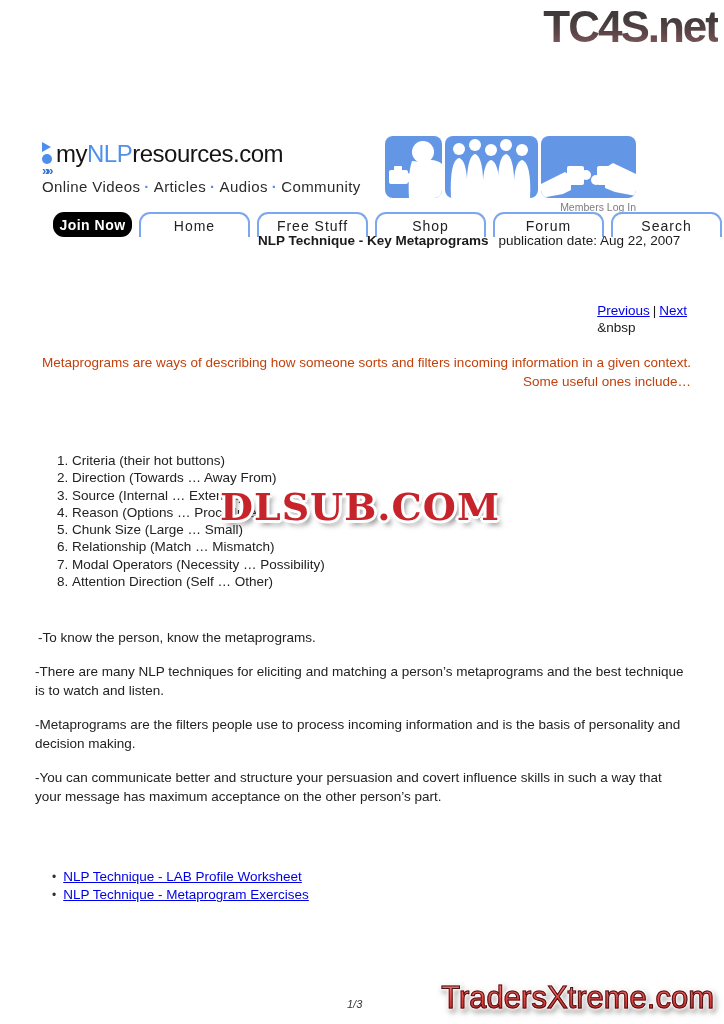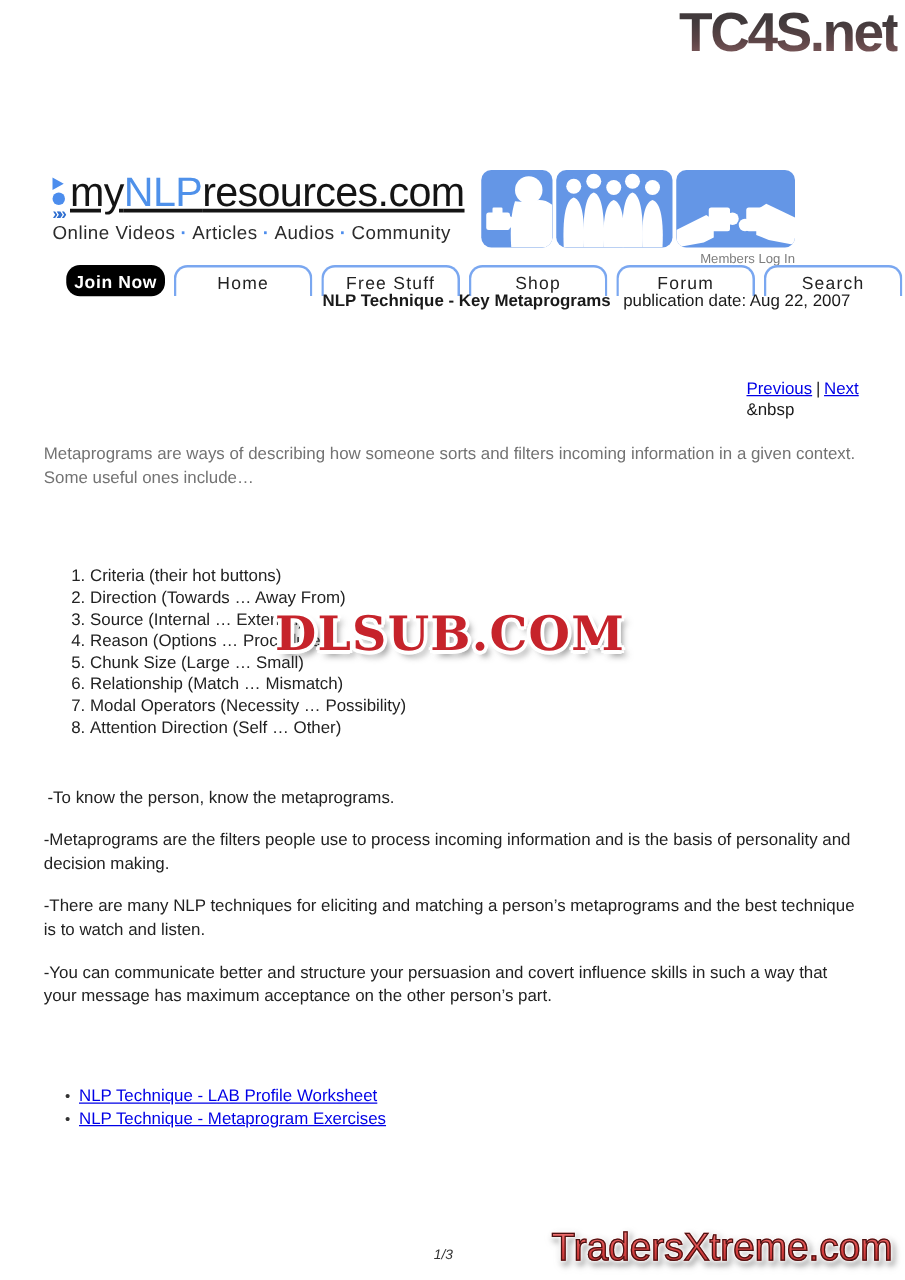--- a/index.html
+++ b/index.html
@@ -33,21 +33,21 @@
     filter:drop-shadow(0 0 2px #ffffff) drop-shadow(0 0 1px #ffffff) drop-shadow(2px 3px 2px rgba(90,90,90,0.5));
   }
 
   
   .logo-block { position:absolute; left:42px; top:136px; }
   .logo-row { display:flex; align-items:flex-start; }
   .logo-icon { display:flex; flex-direction:column; align-items:flex-start; gap:2px; margin:6px 4px 0 0; }
   .li-tri { width:0; height:0; border-left:9px solid #4c8ded; border-top:5px solid transparent; border-bottom:5px solid transparent; }
   .li-dot { width:10px; height:10px; border-radius:50%; background:#4c8ded; }
   .li-ff  { color:#2f6fd0; font-size:13px; font-weight:800; line-height:9px; letter-spacing:-3px; }
-  .wordmark { font-size:33px; letter-spacing:-0.5px; color:#141414; line-height:36px;text-decoration:underline; }
+  .wordmark { font-size:24px; letter-spacing:-0.5px; color:#141414; line-height:36px; }
   .wordmark .nlp { color:#4f91ea; }
   .tagline { margin-top:3px; font-size:15px; color:#2b2b2b; letter-spacing:0.4px; }
   .tagline .sep { color:#4c8ded; padding:0 4px; font-weight:700; }
 
   
   .tiles { position:absolute; left:385px; top:136px; display:flex; gap:3px; }
   .tile { background:#6496e6; border-radius:8px; height:62px; overflow:hidden; }
   .tile svg { display:block; }
   .members-login { position:absolute; left:385px; top:201px; width:251px; text-align:right; font-size:10.5px; color:#7d7d7d; }
 
@@ -67,21 +67,21 @@
   
   .title-line { position:absolute; left:258px; top:233px; white-space:nowrap; font-size:13.5px; }
   .title-line .t { font-weight:700; }
   .title-line .d { margin-left:10px; }
 
   .pager { position:absolute; right:37px; top:302px; text-align:left; font-size:13.5px; line-height:17px; }
   .pager a { color:#0000e6; text-decoration:underline; cursor:pointer; }
   .pager .sep { color:#1a1a1a; padding:0 3px; }
   .pager .nbsp { padding-right:8px; }
 
-  .intro { position:absolute; left:35px; top:353px; width:656px; font-size:13.5px; line-height:19px; color:#737373; }
+  .intro { position:absolute; left:35px; top:353px; width:656px; font-size:13.5px; line-height:19px; color:#c2410c;text-align:right; }
 
   ol.meta-list { position:absolute; left:38px; top:452px; padding-left:34px; font-size:13.5px; line-height:17.3px; color:#222; }
 
   .body-text { position:absolute; left:35px; top:628px; width:656px; font-size:13.5px; line-height:19px; color:#222; }
   .body-text p { margin-bottom:15px; }
   .body-text p.first { padding-left:3px; }
 
   ul.links { position:absolute; left:52px; top:868px; list-style:none; font-size:13.5px; line-height:17.2px; }
   ul.links li::before { content:"•"; color:#333; margin-right:7px; font-size:12px; }
   ul.links a { color:#0000e6; text-decoration:underline; cursor:pointer; }
@@ -178,22 +178,22 @@
     <li>Chunk Size (Large … Small)</li>
     <li>Relationship (Match … Mismatch)</li>
     <li>Modal Operators (Necessity … Possibility)</li>
     <li>Attention Direction (Self … Other)</li>
   </ol>
 
   <div class="dlsub">DLSUB.COM</div>
 
   <div class="body-text">
     <p class="first">-To know the person, know the metaprograms.</p>
+    <p>-There are many NLP techniques for eliciting and matching a person’s metaprograms and the best technique is to watch and listen.</p>
     <p>-Metaprograms are the filters people use to process incoming information and is the basis of personality and decision making.</p>
-    <p>-There are many NLP techniques for eliciting and matching a person’s metaprograms and the best technique is to watch and listen.</p>
     <p>-You can communicate better and structure your persuasion and covert influence skills in such a way that your message has maximum acceptance on the other person’s part.</p>
   </div>
 
   <ul class="links">
     <li><a>NLP Technique - LAB Profile Worksheet</a></li>
     <li><a>NLP Technique - Metaprogram Exercises</a></li>
   </ul>
 
   <div class="page-indicator">1/3</div>
   <div class="tradersx">TradersXtreme.com</div>

